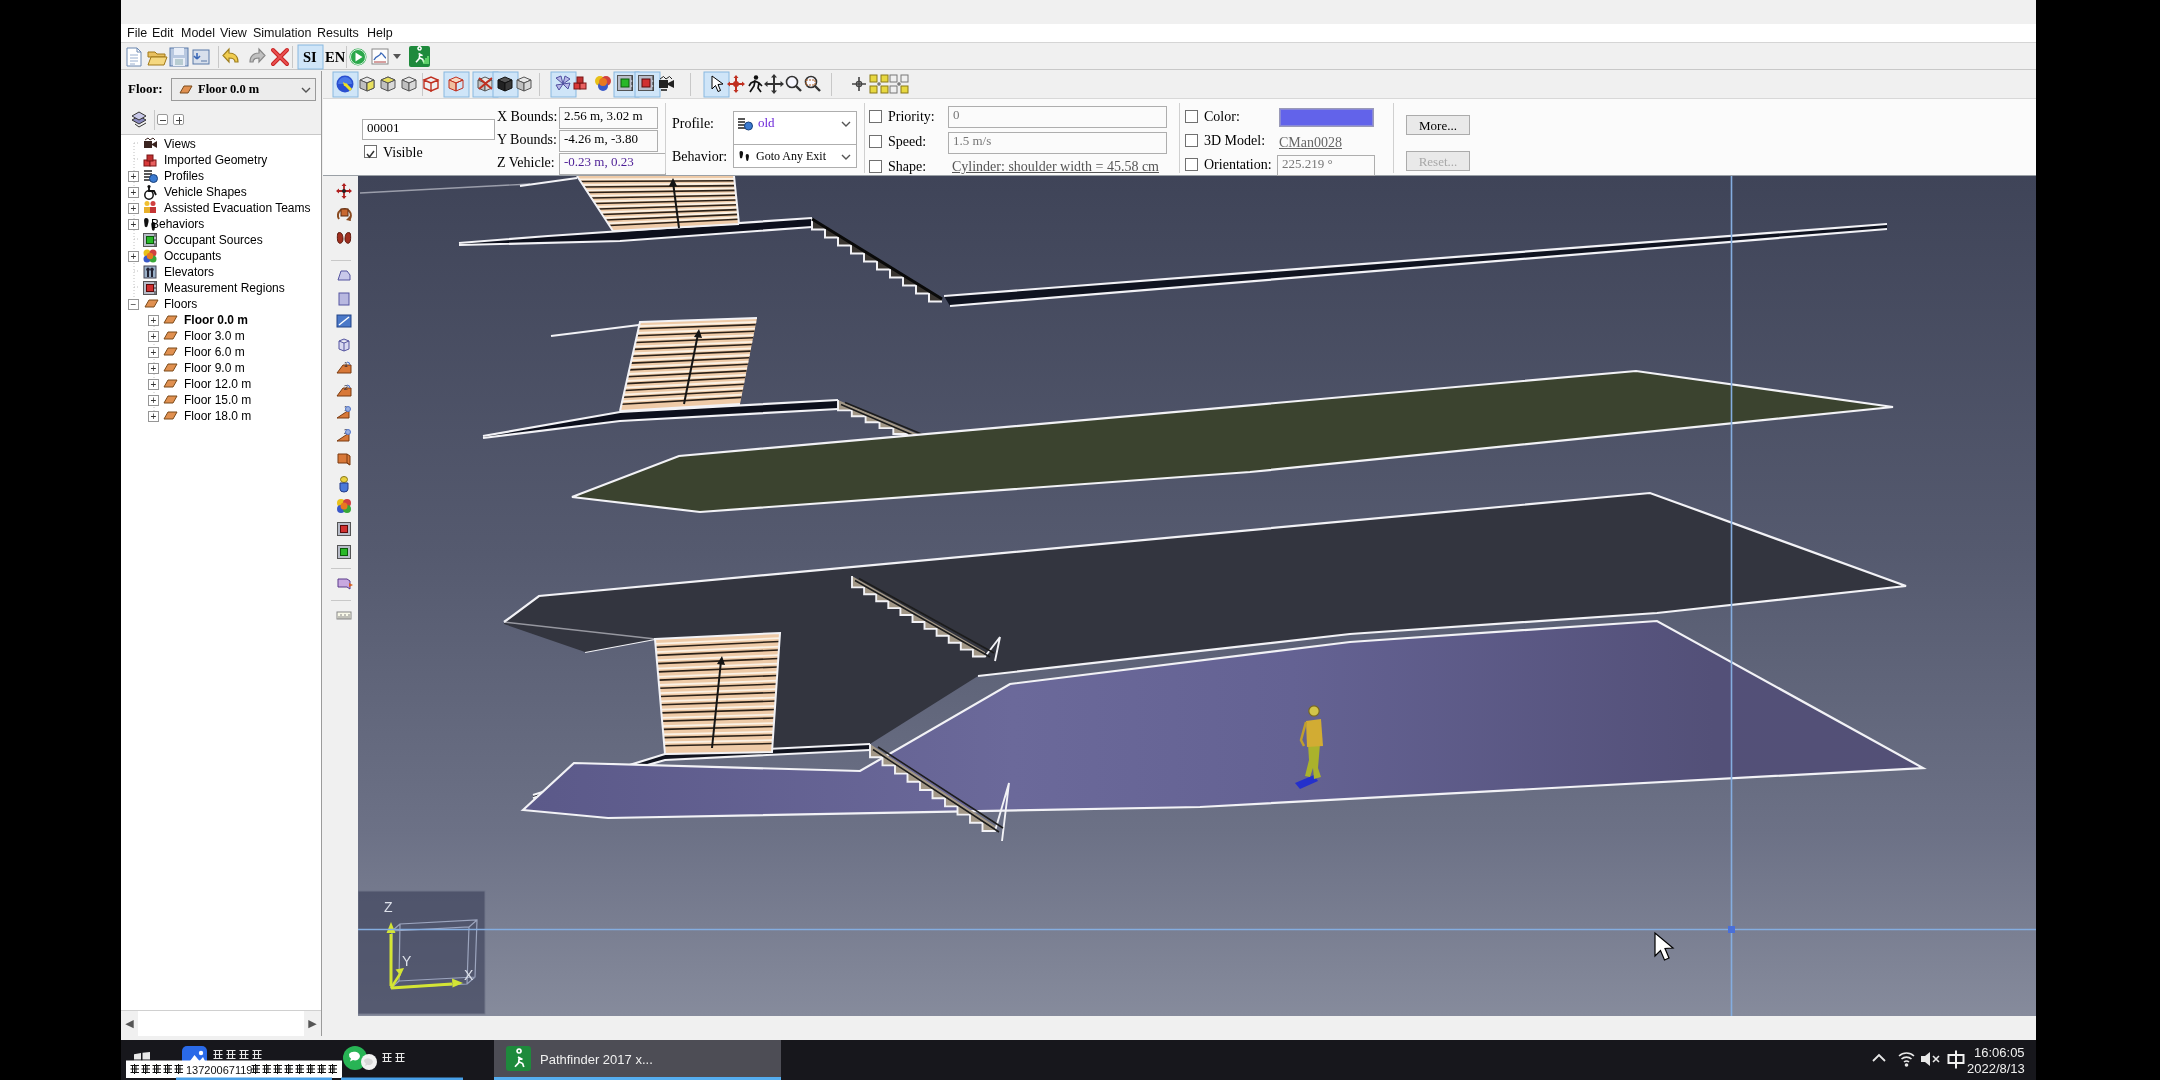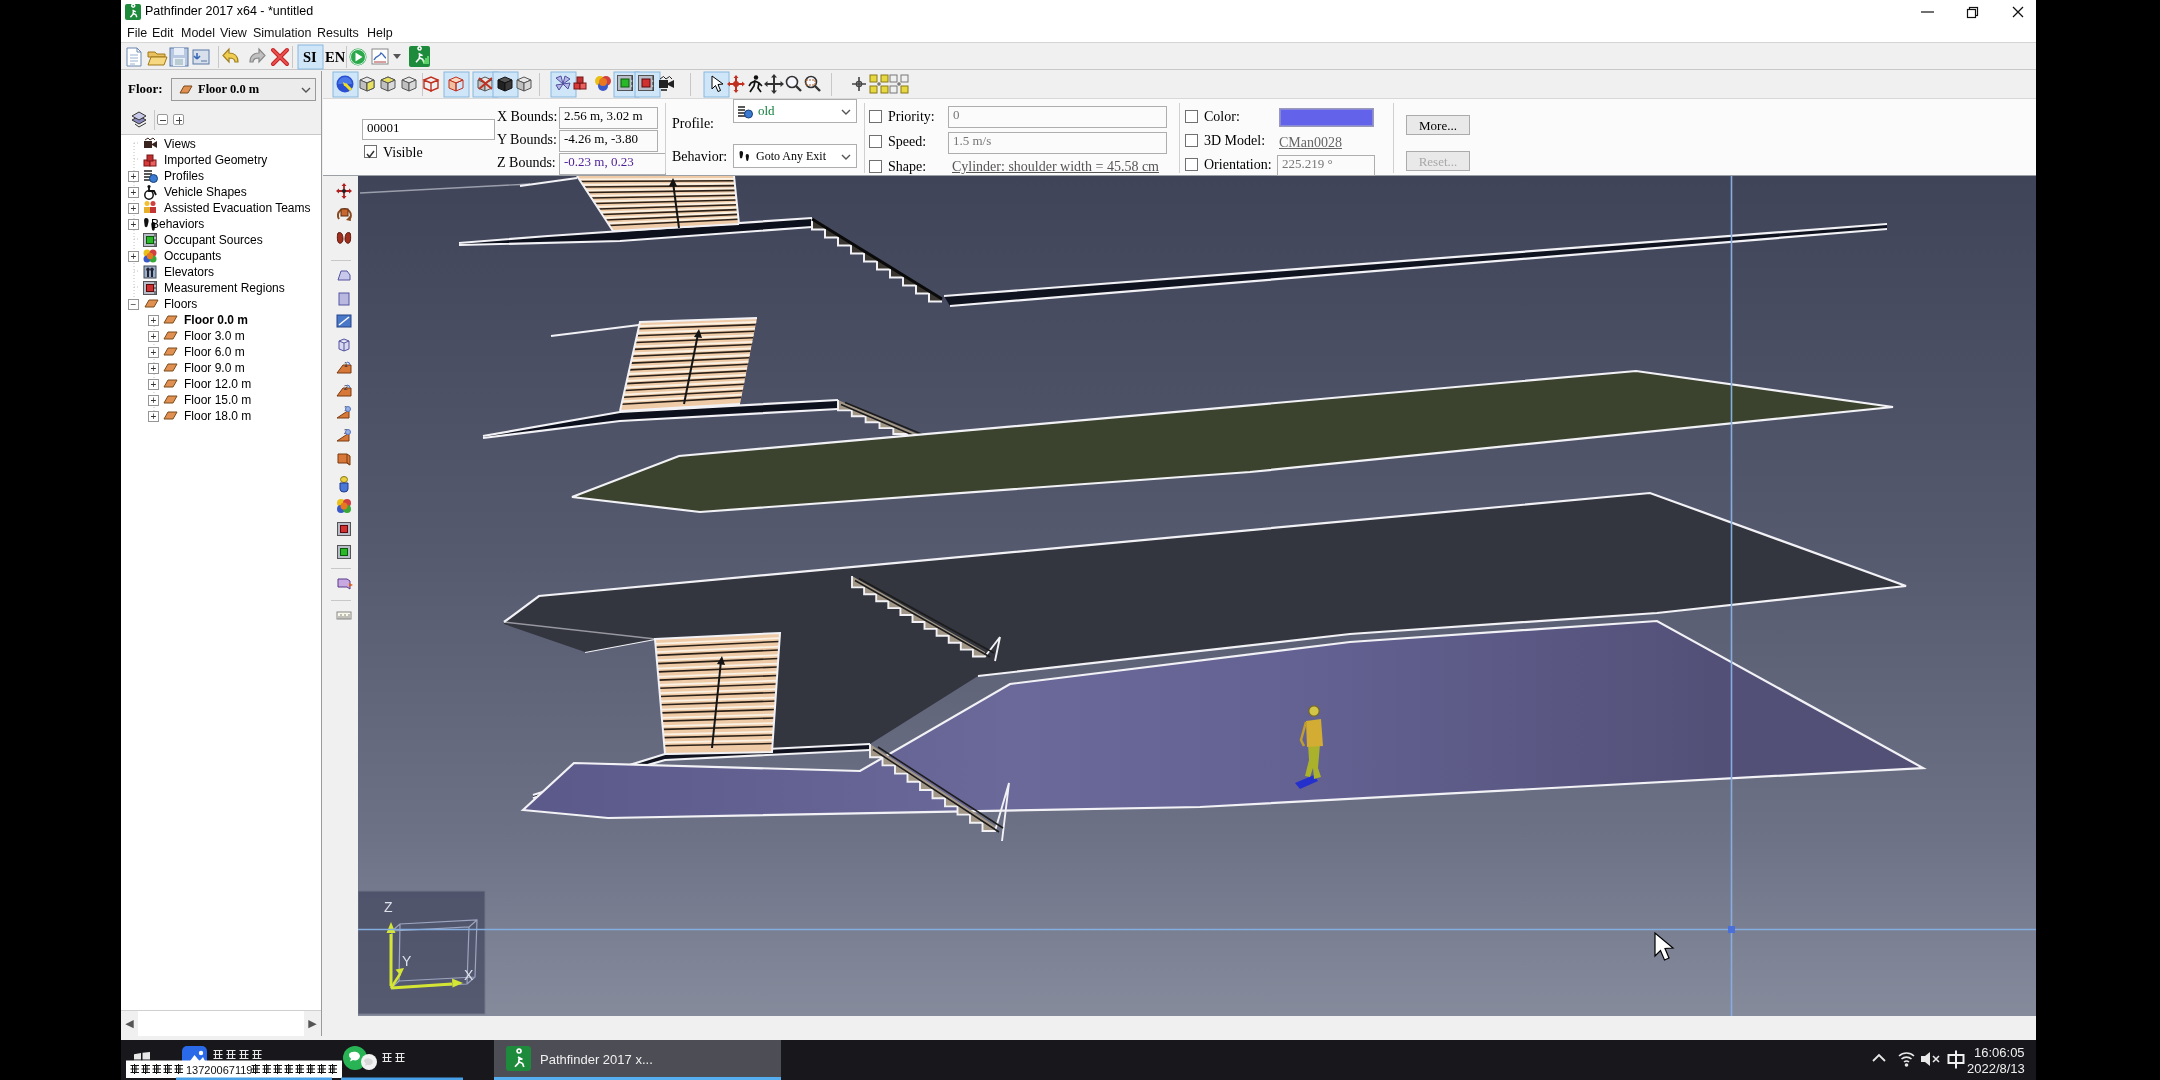--- a/index.html
+++ b/index.html
@@ -28,33 +28,20 @@
 .pinput { position:absolute; border:1px solid #aeaeae; background:#fbfbfb; font-family:"Liberation Serif", serif; font-size:13px; color:#777; padding-left:4px; white-space:nowrap; }
 .btn { position:absolute; width:64px; height:20px; background:#e9e9e9; border:1px solid #ababab; text-align:center; font-family:"Liberation Serif", serif; font-size:13px; line-height:19px; }
 .vsep { position:absolute; top:100px; width:1px; height:74px; background:#d0d0d0; }
 .ti { position:absolute; top:0; }
 .tt { position:absolute; top:0; }
 #boldfloor { font-weight:bold; }
 .exp { position:absolute; top:3px; width:11px; height:11px; border:1px solid #969696; background:#fff; font-size:10px; line-height:9px; text-align:center; color:#333; }
 </style></head>
 <body>
 <div id="screen">
-  <div id="titlebar">
-    <svg style="position:absolute;left:4px;top:4px" width="16" height="16">
-        <rect width="16" height="16" rx="2" fill="#1e8a3c"></rect>
-        <path d="M8.2 3.2 a1.5 1.5 0 1 1 .1 0 M7.5 6 l3.2 1.8 M8.5 6.2 l-0.5 4 l-2.6 3 M8.3 9.5 l2.6 1.2 l0.9 2.6" stroke="#fff" stroke-width="1.4" fill="none"></path>
-      </svg>
-    <span class="ttext">Pathfinder 2017 x64 - *untitled</span>
-    <svg style="position:absolute;left:1786px;top:0" width="129" height="24">
-      <path d="M14 12 h13" stroke="#111" stroke-width="1.2"></path>
-      <rect x="62.5" y="7.5" width="8" height="8" fill="none" stroke="#111" stroke-width="1.2"></rect>
-      <rect x="60.5" y="9.5" width="8" height="8" fill="#fff" stroke="#111" stroke-width="1.2"></rect>
-      <path d="M106 7 l10 10 M116 7 l-10 10" stroke="#111" stroke-width="1.3"></path>
-    </svg>
-  </div>
   <div id="menubar">
     <span style="left:6px">File</span>
       <span style="left:31px">Edit</span>
       <span style="left:60px">Model</span>
       <span style="left:99px">View</span>
       <span style="left:132px">Simulation</span>
       <span style="left:196px">Results</span>
       <span style="left:246px">Help</span>
   </div>
   <div id="toolbar1">
@@ -430,25 +417,25 @@
   <div id="proppanel">
     <div class="pinput" style="left:39px;top:20px;width:133px;height:21px;background:#fff;color:#000">00001</div>
     <div class="cb" style="left:41px;top:46px"><svg width="11" height="11">
           <path d="M2 5 l2.5 3 l4.5 -6" stroke="#333" stroke-width="1.5" fill="none"></path>
         </svg></div>
     <span class="plabel" style="left:60px;top:46px">Visible</span>
     <span class="plabel" style="left:174px;top:10px">X Bounds:</span>
     <div class="pinput" style="left:236px;top:8px;width:99px;height:22px;color:#000">2.56 m, 3.02 m</div>
     <span class="plabel" style="left:174px;top:33px">Y Bounds:</span>
     <div class="pinput" style="left:236px;top:31px;width:99px;height:22px;color:#000">-4.26 m, -3.80</div>
-    <span class="plabel" style="left:174px;top:56px">Z Bounds:</span>
+    <span class="plabel" style="left:174px;top:56px">Z Vehicle:</span>
     <div class="pinput" style="left:236px;top:54px;width:107px;height:22px;color:#4c1d95">-0.23 m, 0.23</div>
     <div class="vsep" style="left:342px;top:4px;height:70px"></div>
     <span class="plabel" style="left:349px;top:17px">Profile:</span>
-    <div class="pinput" style="left:410px;top:0;width:124px;height:24px;background:#fff;color:#15803d">
+    <div class="pinput" style="left:410px;top:12px;width:124px;height:36px;background:#fff;color:#6d28d9">
       <svg style="position:absolute;left:3px;top:4px" width="16" height="16">
           <path d="M1 3 h7 M1 6 h7 M1 9 h7 M1 12 h7" stroke="#222" stroke-width="1.5"></path>
           <circle cx="11.5" cy="10" r="4" fill="#3a7ad0" stroke="#18407a"></circle>
         </svg>
       <span style="position:absolute;left:24px;top:3px">old</span>
       <svg style="position:absolute;right:5px;top:9px" width="10" height="7">
           <path d="M1 1 L5 5 L9 1" stroke="#555" fill="none" stroke-width="1.4"></path>
         </svg>
     </div>
     <span class="plabel" style="left:349px;top:50px">Behavior:</span>

